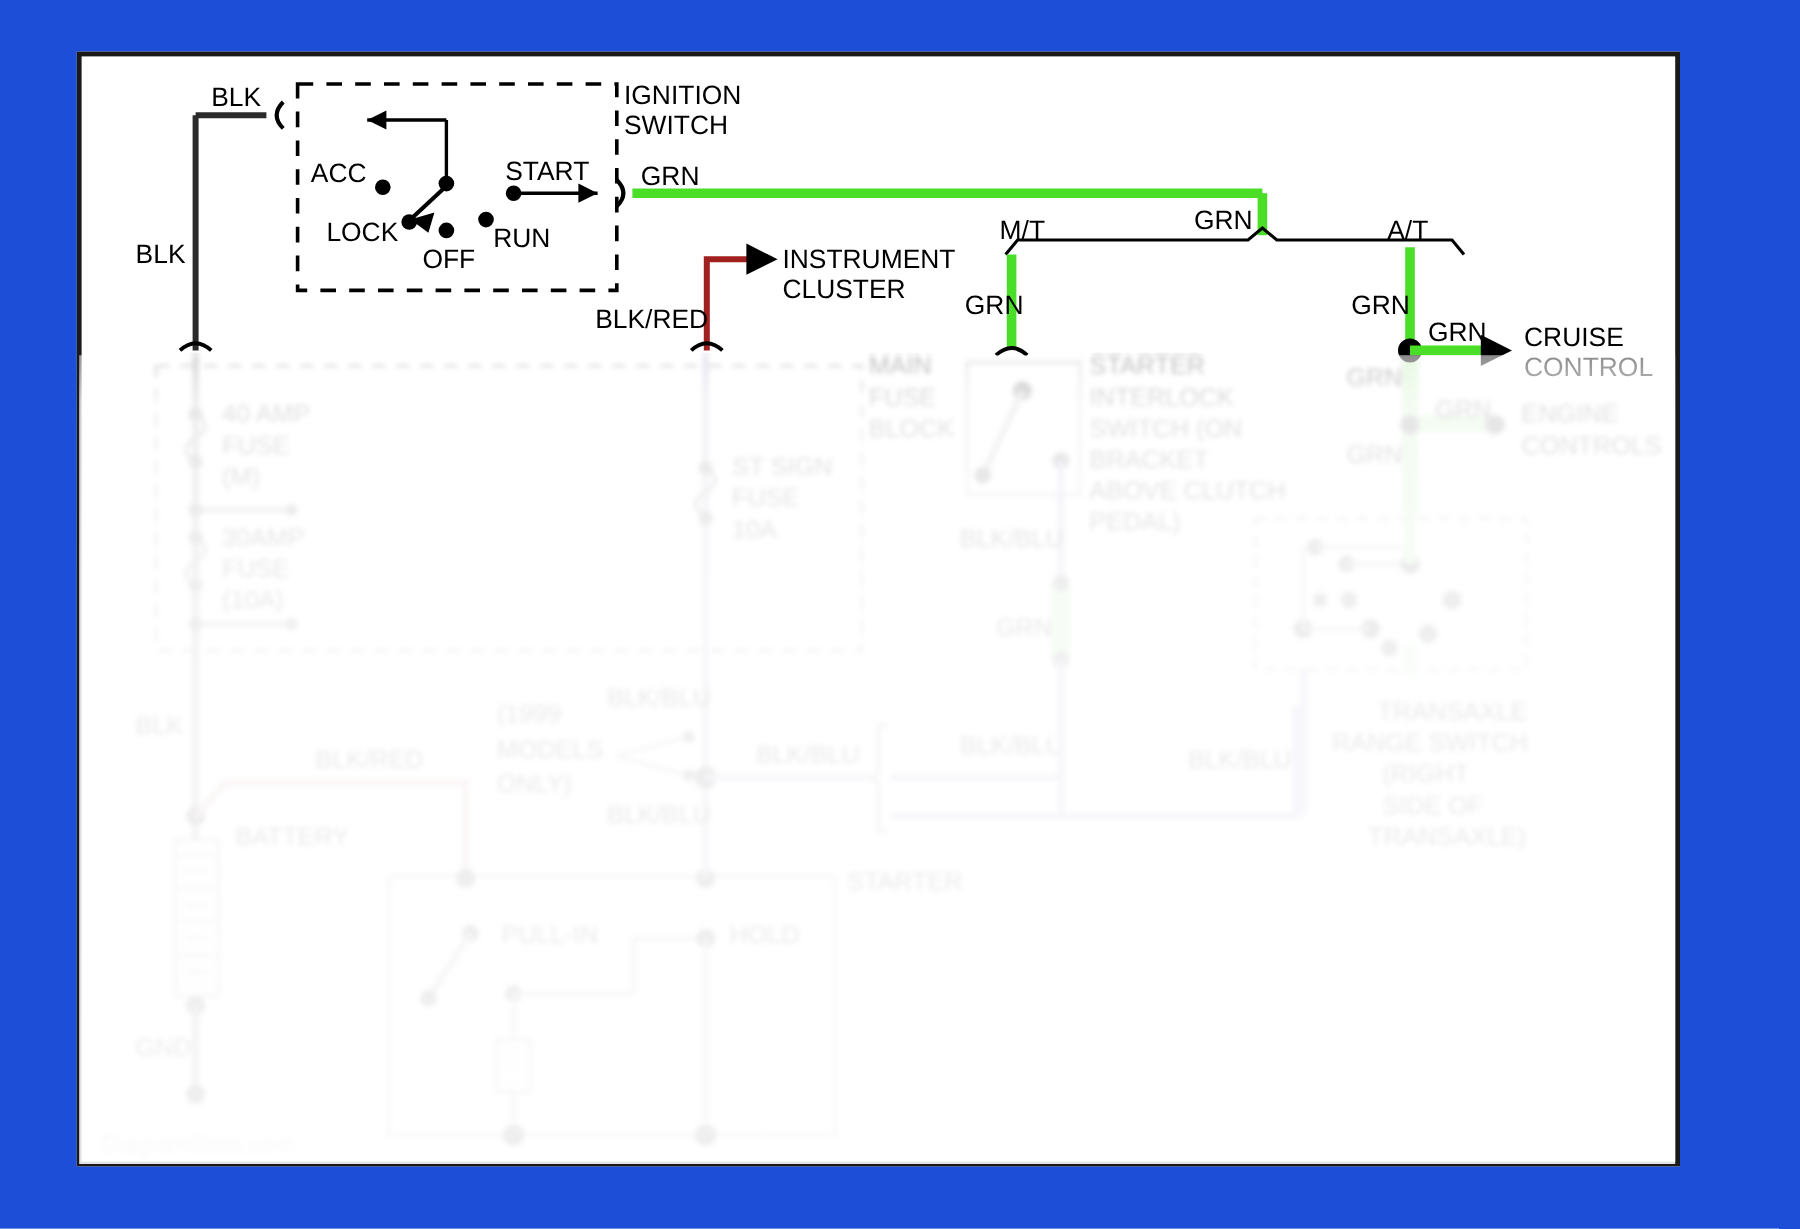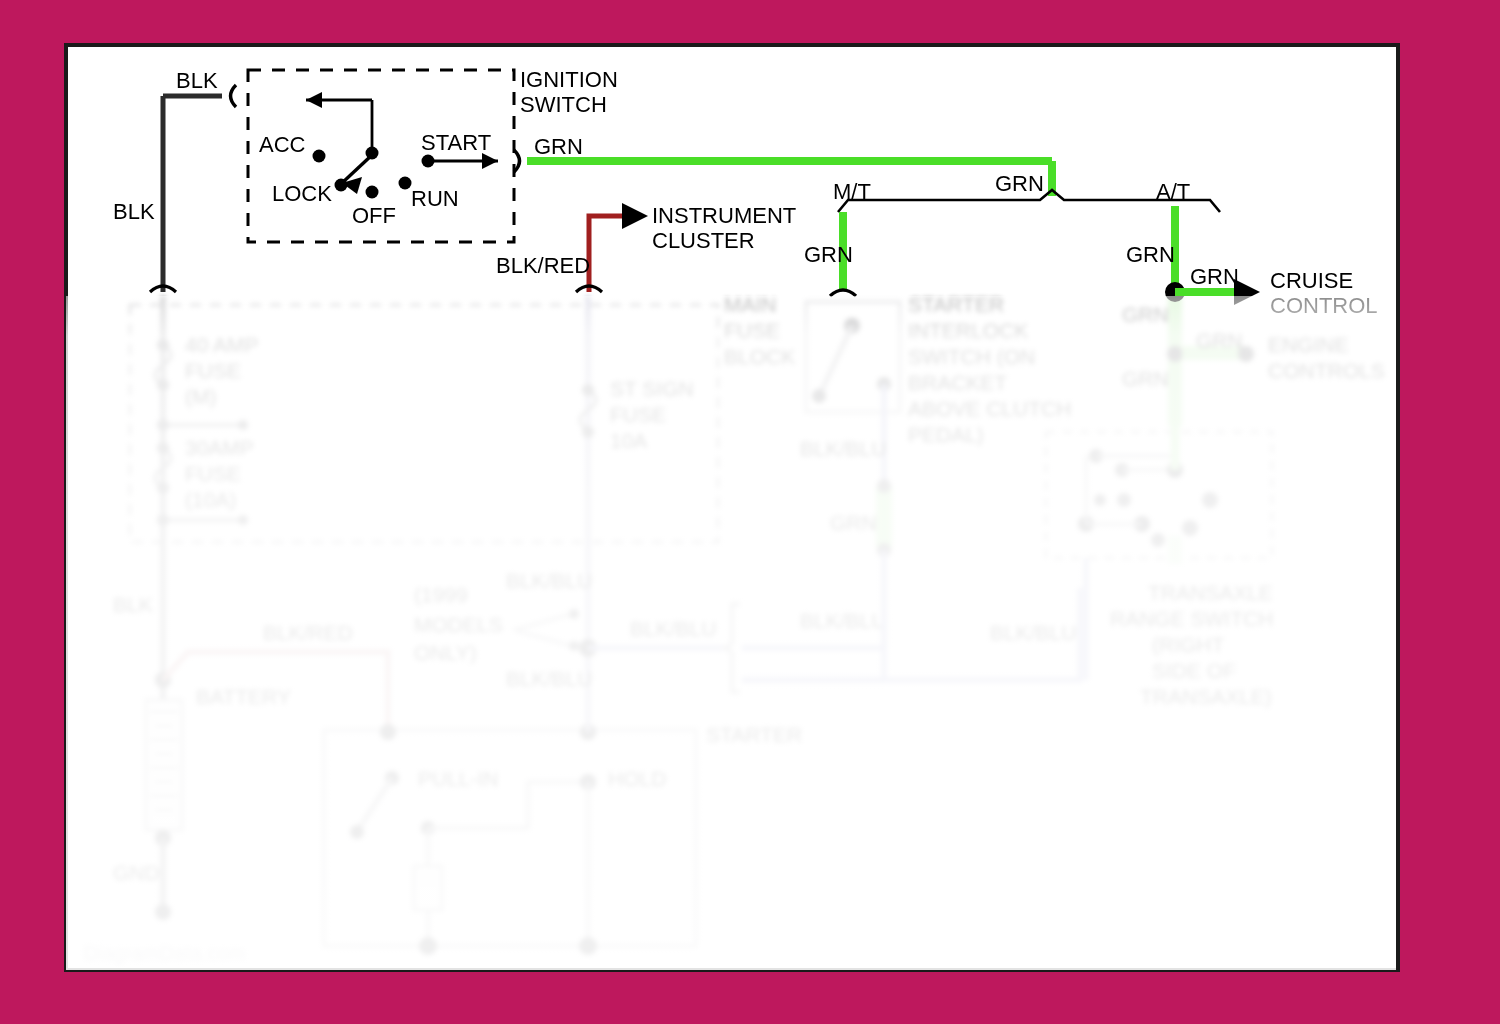--- a/index.html
+++ b/index.html
@@ -1,17 +1,17 @@
 <!DOCTYPE html>
 <html><head>
 <meta charset="utf-8">
 <style>
   html,body{margin:0;padding:0;background:#ffffff;}
   body{width:1500px;height:1024px;font-family:"Liberation Sans",sans-serif;overflow:hidden;}
-  #stage{position:relative;width:1500px;height:1024px;background:#be185d;}
+  #stage{position:relative;width:1500px;height:1024px;background:#1d4ed8;}
   #frame{position:absolute;left:64px;top:43px;width:1336px;height:929px;border:4px solid #1a1a1a;box-sizing:border-box;background:#fff;}
   .svgwrap{position:absolute;left:0;top:0;width:1500px;height:1024px;}
   svg{display:block;}
   .lbl{font-family:"Liberation Sans",sans-serif;font-size:22px;fill:#000;}
   .lbl-sm{font-family:"Liberation Sans",sans-serif;font-size:21px;fill:#000;}
   
   #fadeveil{position:absolute;left:66px;top:296px;width:1330px;height:674px;
      background:linear-gradient(to bottom, rgba(255,255,255,0.55) 0px, rgba(255,255,255,0.80) 40px, rgba(255,255,255,0.86) 200px, rgba(255,255,255,0.88) 100%);
      pointer-events:none;}
   #blurlayer{filter:blur(2.4px);opacity:0.62;}

